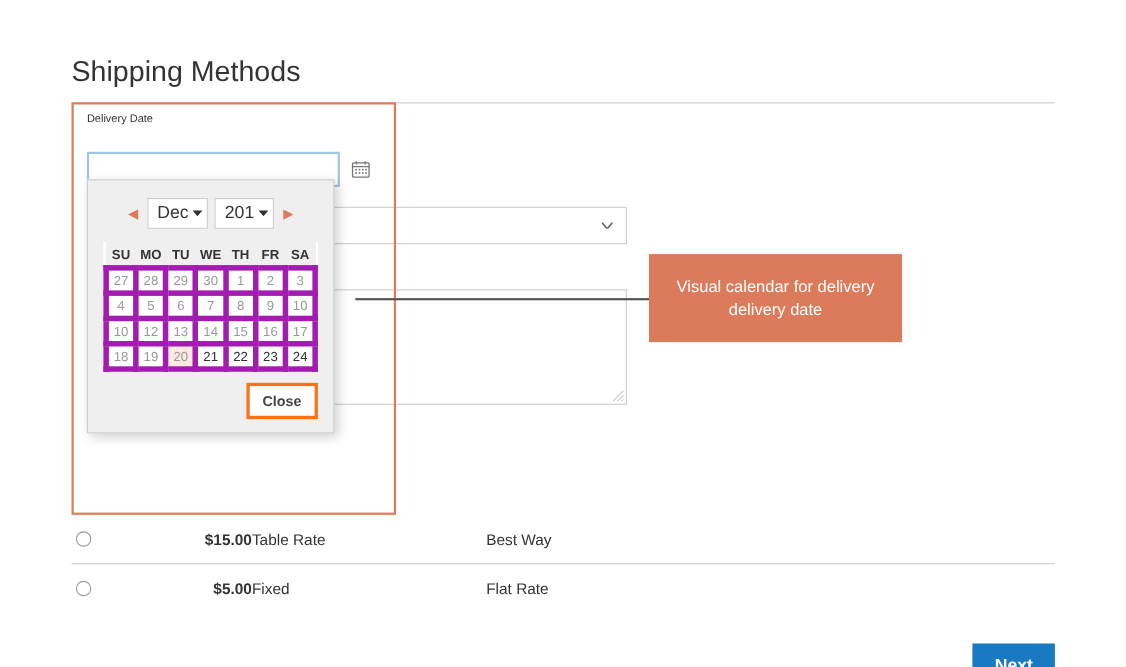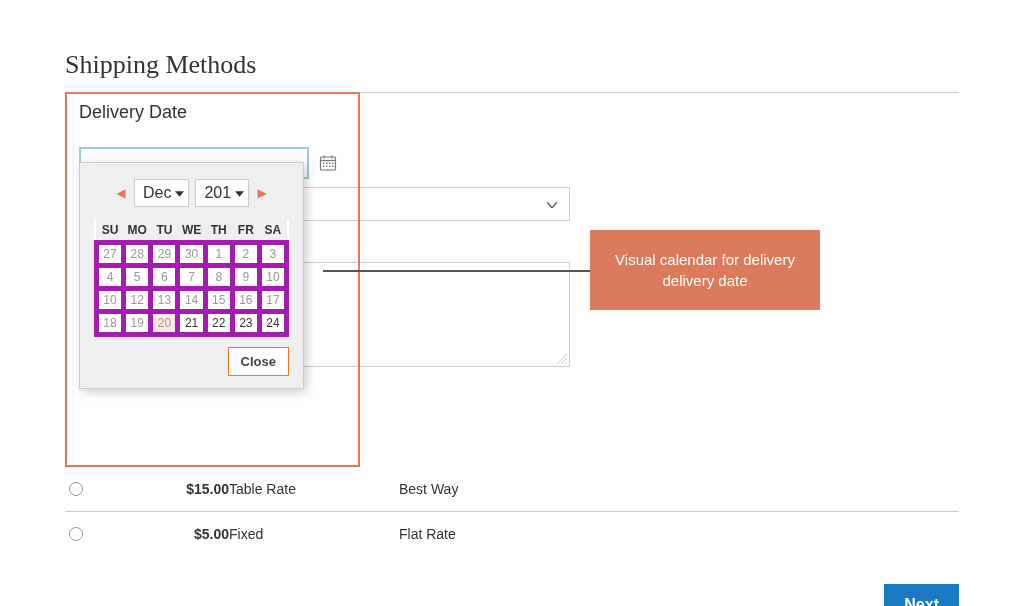--- a/index.html
+++ b/index.html
@@ -9,37 +9,36 @@
       color: #333;
       background: #fff;
       padding: 50px 65px;
       width: 1024px;
     }
     h1.page-title {
       font-size: 26px;
       font-weight: 300;
       color: #333;
       margin-bottom: 12px;
-      font-family: Liberation Serif, serif;
     }
     hr.rule {
       border: none;
       border-top: 1px solid #ccc;
       margin-bottom: 0;
     }
     .delivery-section {
       position: relative;
       border: 2px solid #e17a5a;
       padding: 8px 12px 0 12px;
       width: 295px;
       height: 375px;
       margin-top: -1px;
     }
     .field-label {
-      font-size: 18px;
+      font-size: 10px;
       color: #333;
       margin-bottom: 24px;
       display: block;
     }
     .input-wrap {
       display: flex;
       align-items: center;
       gap: 8px;
     }
     .text-input {
@@ -111,21 +110,21 @@
       background: #efefef;
       border: 1px solid #efefef;
       text-align: center;
     }
     .dp-table td { color: #333; background: #fff; cursor: pointer; }
     .dp-table td.muted { color: #999; }
     .dp-table td.today { background: #fde9e2; }
     .dp-close-row { text-align: right; margin-top: 10px; }
     .dp-close {
       background: #fff;
-      border: 1px solid #f97316;
+      border: 3px solid #f97316;
       padding: 6px 12px;
       font-size: 13px;
       font-weight: 600;
       color: #444;
       cursor: pointer;
     }
 
     .tooltip-callout {
       position: absolute;
       left: 525px;
@@ -198,21 +197,21 @@
       width: 14px; height: 14px;
       border: 1px solid #999;
       border-radius: 50%;
       margin-left: 4px;
       margin-right: 18px;
       background: #fff;
       cursor: pointer;
     }
     .col-price { width: 128px; font-weight: bold; color: #333; text-align: right; }
     .col-method { width: 170px; color: #333; }
-    .col-carrier { color: #333; }
+    .col-carrier { color: #333; margin-left: 43px; }
 
     .next-btn {
       display: block;
       margin-left: auto;
       margin-top: 28px;
       background: #1979c3;
       color: #fff;
       border: none;
       padding: 12px 20px;
       font-size: 16px;

